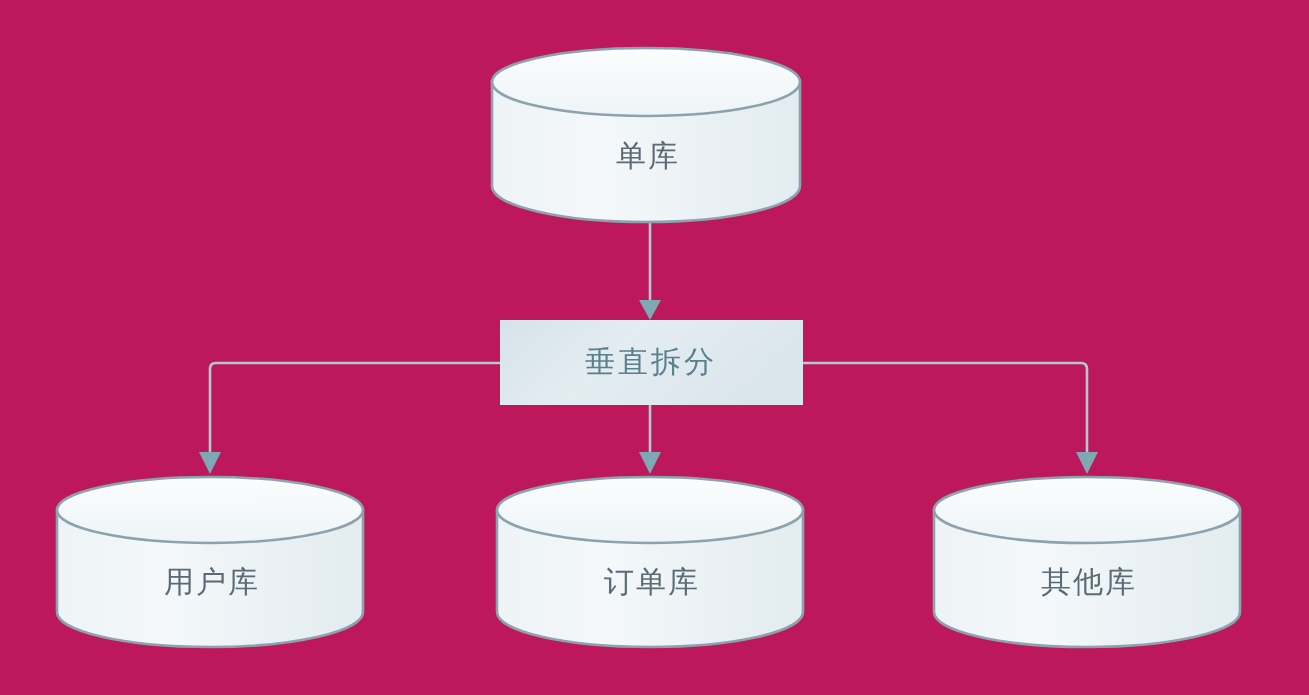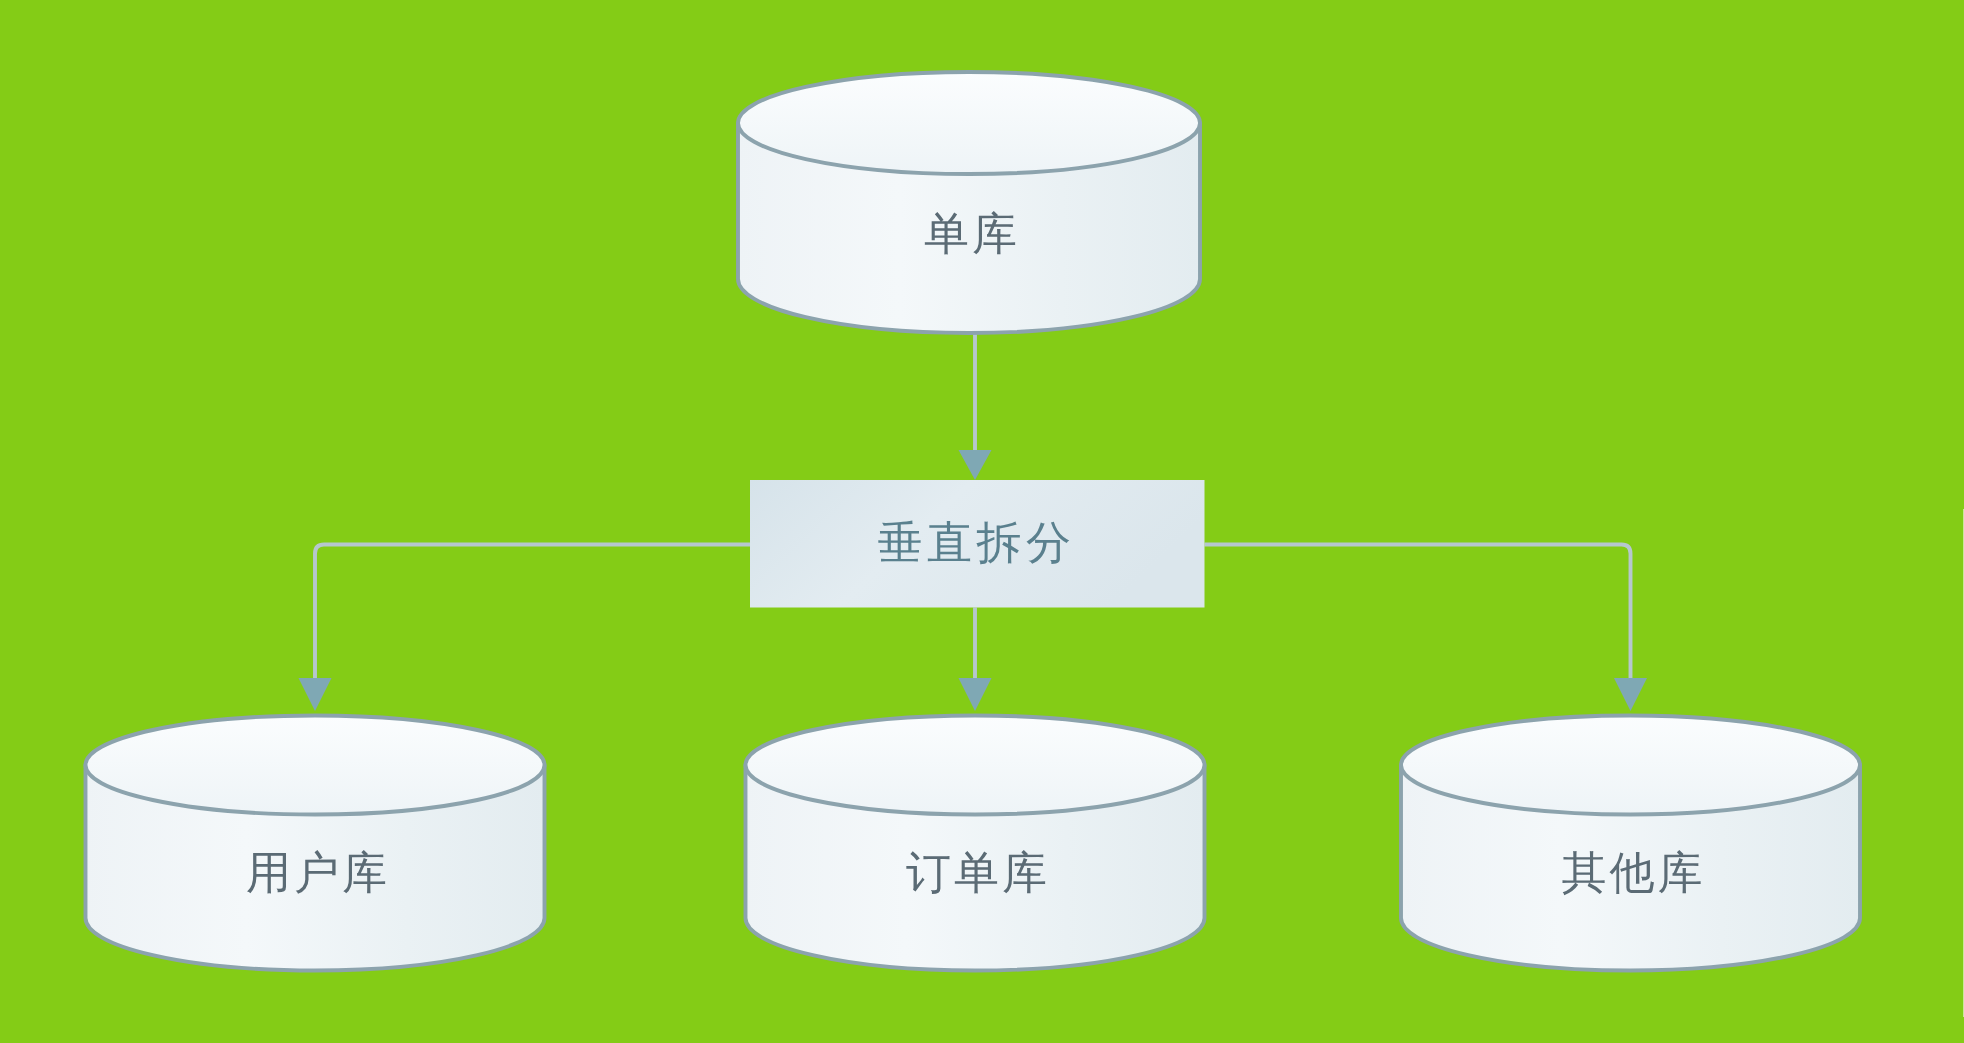--- a/index.html
+++ b/index.html
@@ -10,21 +10,21 @@
   body {
     width: 1309px;
     height: 695px;
     font-family: "Liberation Sans", "DejaVu Sans", sans-serif;
     overflow: hidden;
   }
   #diagram-root {
     position: relative;
     width: 1309px;
     height: 695px;
-    background: #84cc16;
+    background: #be185d;
     text-decoration: underline;
   }
   svg.diagram-canvas {
     display: block;
     width: 1309px;
     height: 695px;
   }
   .cyl-body {
     fill: url(#cylGrad);
     stroke: #8ca3ad;

